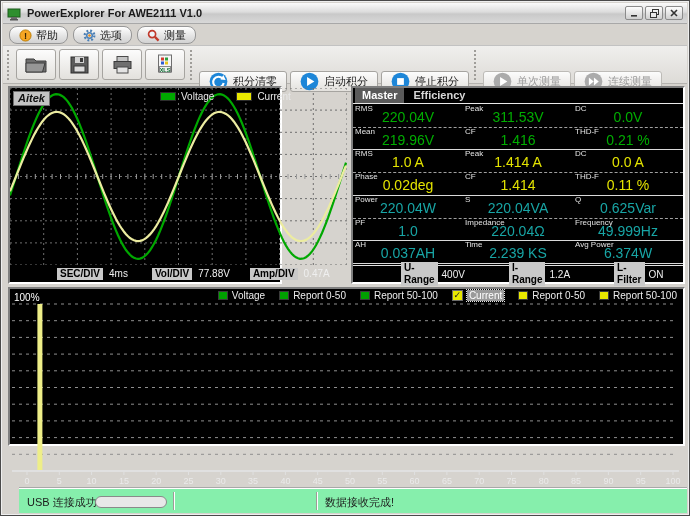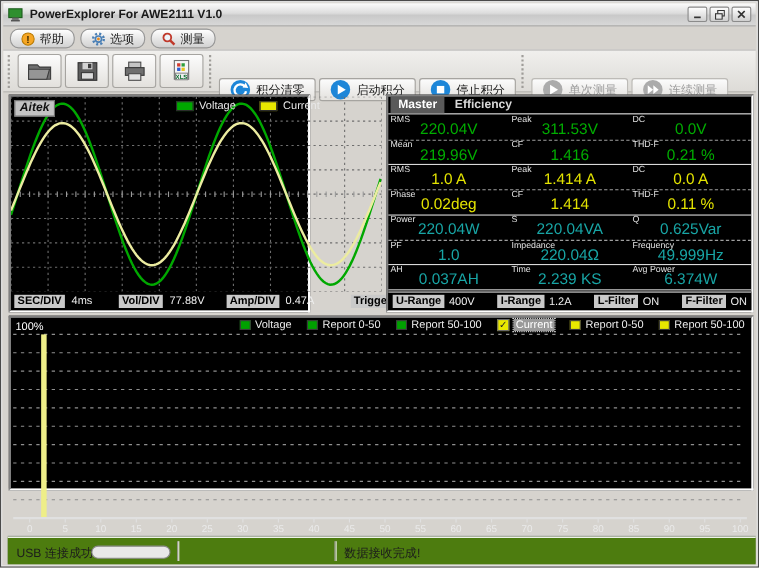--- a/index.html
+++ b/index.html
@@ -43,21 +43,21 @@
 
   
   .scope-plot{position:absolute;left:0;top:0;}
   .brand-chip{position:absolute;left:3px;top:3px;background:#c3c3c3;border:1px solid #6f6f6f;color:#111;
               font-size:11px;font-weight:bold;font-style:italic;padding:0 4px;line-height:13px;}
   .scope-legend{position:absolute;left:150px;top:3px;display:flex;gap:22px;align-items:center;}
   .sl-item{display:flex;align-items:center;gap:5px;font-size:10px;color:#e8e8e8;}
   .sl-swatch{width:16px;height:9px;border:1px solid #2c2c2c;display:inline-block;}
   .scope-footer{position:absolute;left:0;right:0;bottom:0;height:17px;display:flex;align-items:center;gap:6px;
                 padding:0 3px;background:#000;}
-  .chip{background:#c9c9c9;color:#000;font-weight:bold;font-size:10px;padding:0 3px;line-height:12px;}
+  .chip{background:#c9c9c9;color:#000;font-weight:bold;font-size:10px;padding:0 3px;line-height:12px;margin-left:44px;}
   .chip-val{color:#efefef;font-size:10px;white-space:nowrap;}
 
   
   .meas-header{height:16px;display:flex;align-items:center;gap:2px;border-bottom:1px solid #e9e9e9;padding-left:2px;}
   .meas-tab{font-size:11px;font-weight:bold;color:#d8d8d8;padding:0 7px;line-height:15px;}
   .meas-tab.active{background:#5a5a5a;color:#fff;}
   .meas-rows{position:absolute;left:0;right:0;top:17px;bottom:18px;display:flex;flex-direction:column;}
   .meas-row{flex:1 1 0;display:flex;}
   .meas-row.sep-dashed{border-bottom:1px dashed #9f9f9f;}
   .meas-row.sep-solid{border-bottom:1px solid #d9d9d9;}
@@ -72,21 +72,21 @@
   .report-legend{position:absolute;top:1px;right:6px;display:flex;gap:14px;align-items:center;}
   .rl-item{display:flex;align-items:center;gap:4px;font-size:10px;color:#ececec;}
   .rl-swatch{width:10px;height:9px;border:1px solid #3a3a3a;display:inline-block;}
   .rl-check{width:11px;height:11px;border:1px solid #6a6a6a;display:inline-flex;align-items:center;justify-content:center;
             font-size:9px;line-height:11px;color:#222;font-weight:bold;}
   .rl-label.selected{background:#9a9a9a;color:#fff;outline:1px dotted #e5e5e5;padding:0 2px;}
   .pct-label{position:absolute;left:4px;top:3px;font-size:10px;color:#fff;}
   .report-plot{position:absolute;left:0;top:11px;}
 
   
-  .statusbar{position:absolute;left:6px;right:2px;bottom:2px;height:25px;background:#4d7c0f;
+  .statusbar{position:absolute;left:18px;right:2px;bottom:2px;height:25px;background:#86efac;
              border-top:1px solid #ffffff;box-shadow:0 -1px 0 #a8a8a8;}
   .status-text{position:absolute;top:6px;font-size:11px;color:#1c1c1c;white-space:nowrap;}
   .progress{position:absolute;left:76px;top:7px;width:72px;height:12px;border:1px solid #8a8a8a;border-radius:6px;
             overflow:hidden;background:#e8e8e8;}
   .progress-fill{height:100%;border-radius:5px;
       background:linear-gradient(#e9f6ff,#7cc2f2 35%,#2a86d2 55%,#9ed9ff);}
   .status-sep{position:absolute;top:3px;bottom:3px;width:2px;border-left:1px solid #9e9c98;border-right:1px solid #fff;}
 </style>
 </head>
 <body>

